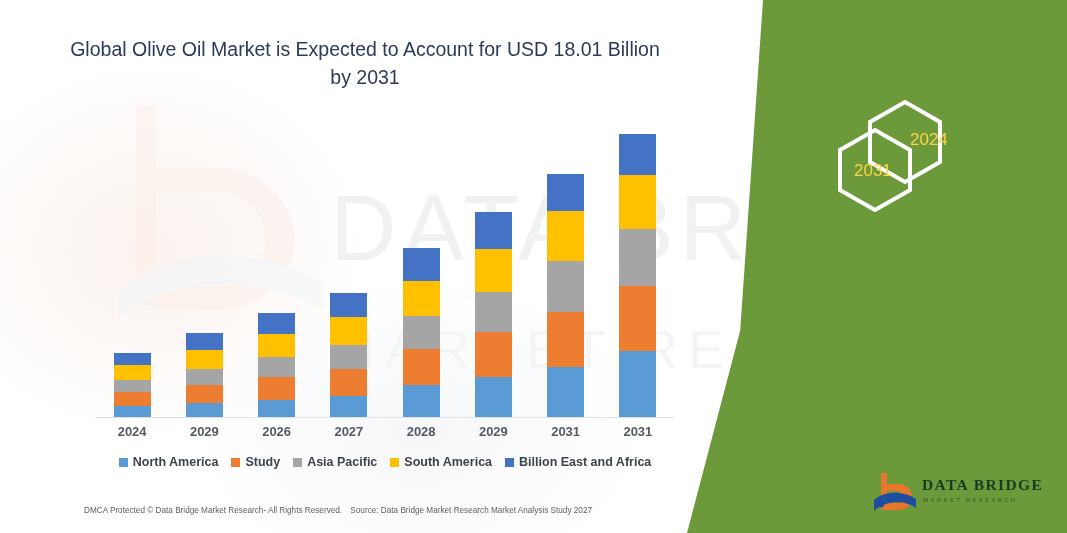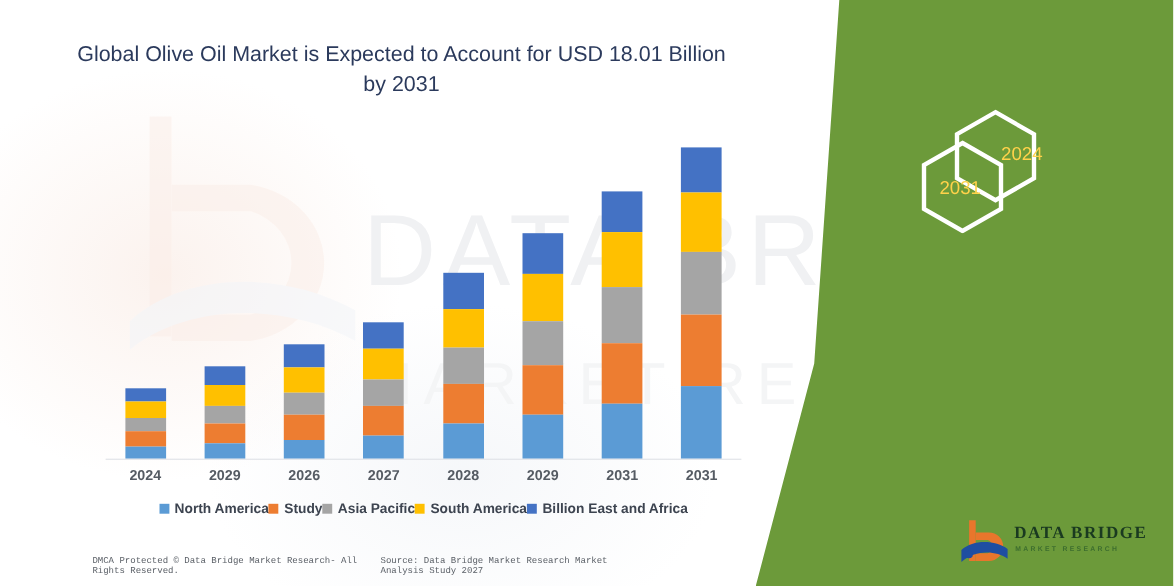--- a/index.html
+++ b/index.html
@@ -119,40 +119,41 @@
     color: #555b63;
   }
 
   .legend {
     position: absolute;
     left: 96px; top: 455px;
     width: 578px;
     display: flex;
     justify-content: center;
     align-items: center;
+    gap: 13px;
     flex-wrap: nowrap;
   }
   .legend-item { display: flex; align-items: center; gap: 5px; }
   .legend-swatch { width: 9px; height: 9px; display: block; }
   .legend-label {
     font-size: 12.5px;
     font-weight: bold;
     color: #3d4450;
     white-space: nowrap;
   }
 
   .footer {
     position: absolute;
     left: 84px; top: 506px;
     width: 508px;
     display: flex;
     justify-content: space-between;
     font-size: 8.2px;
     color: #5c6168;
-    font-family: Liberation Mono, monospace;
+    font-family: Liberation Sans, sans-serif;
   }
 
   
   .right-panel {
     position: absolute;
     right: 0; top: 0;
     width: 380px; height: 533px;
     overflow: hidden;
     pointer-events: none;
   }

